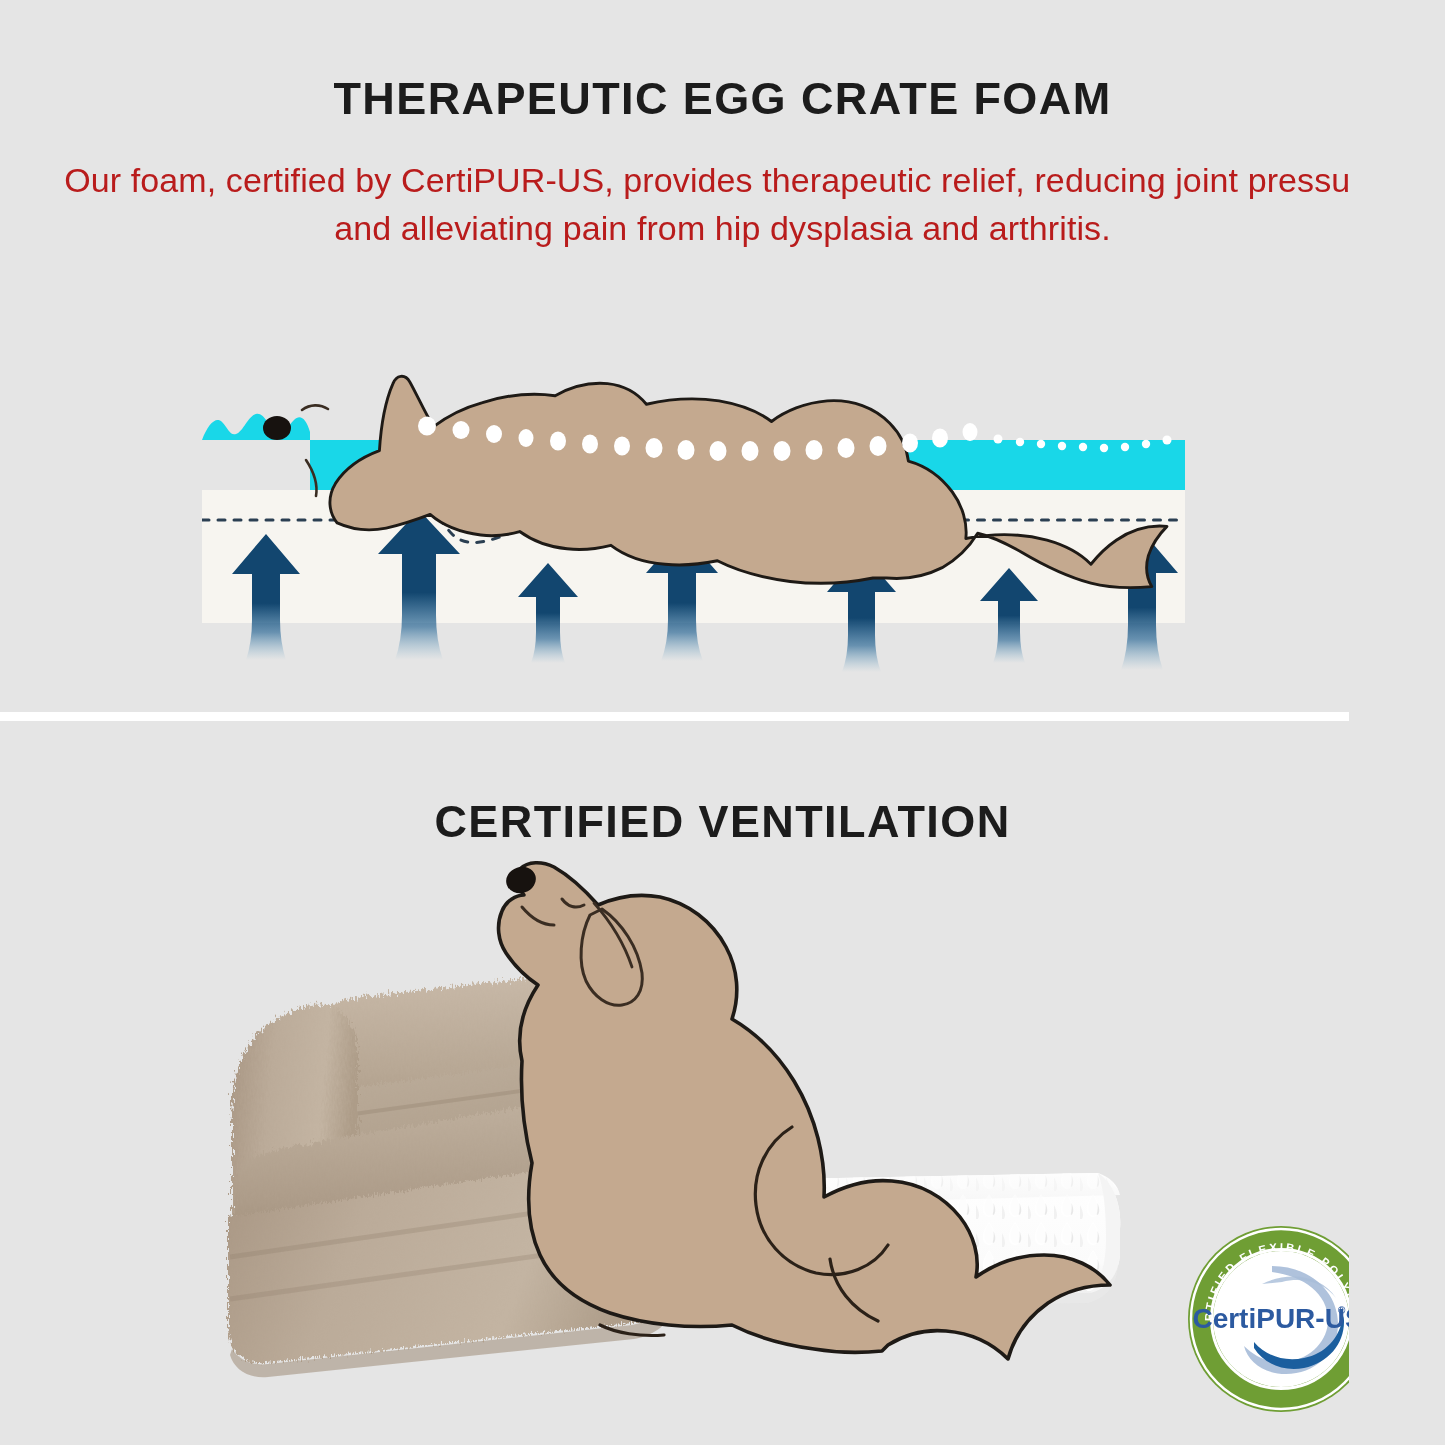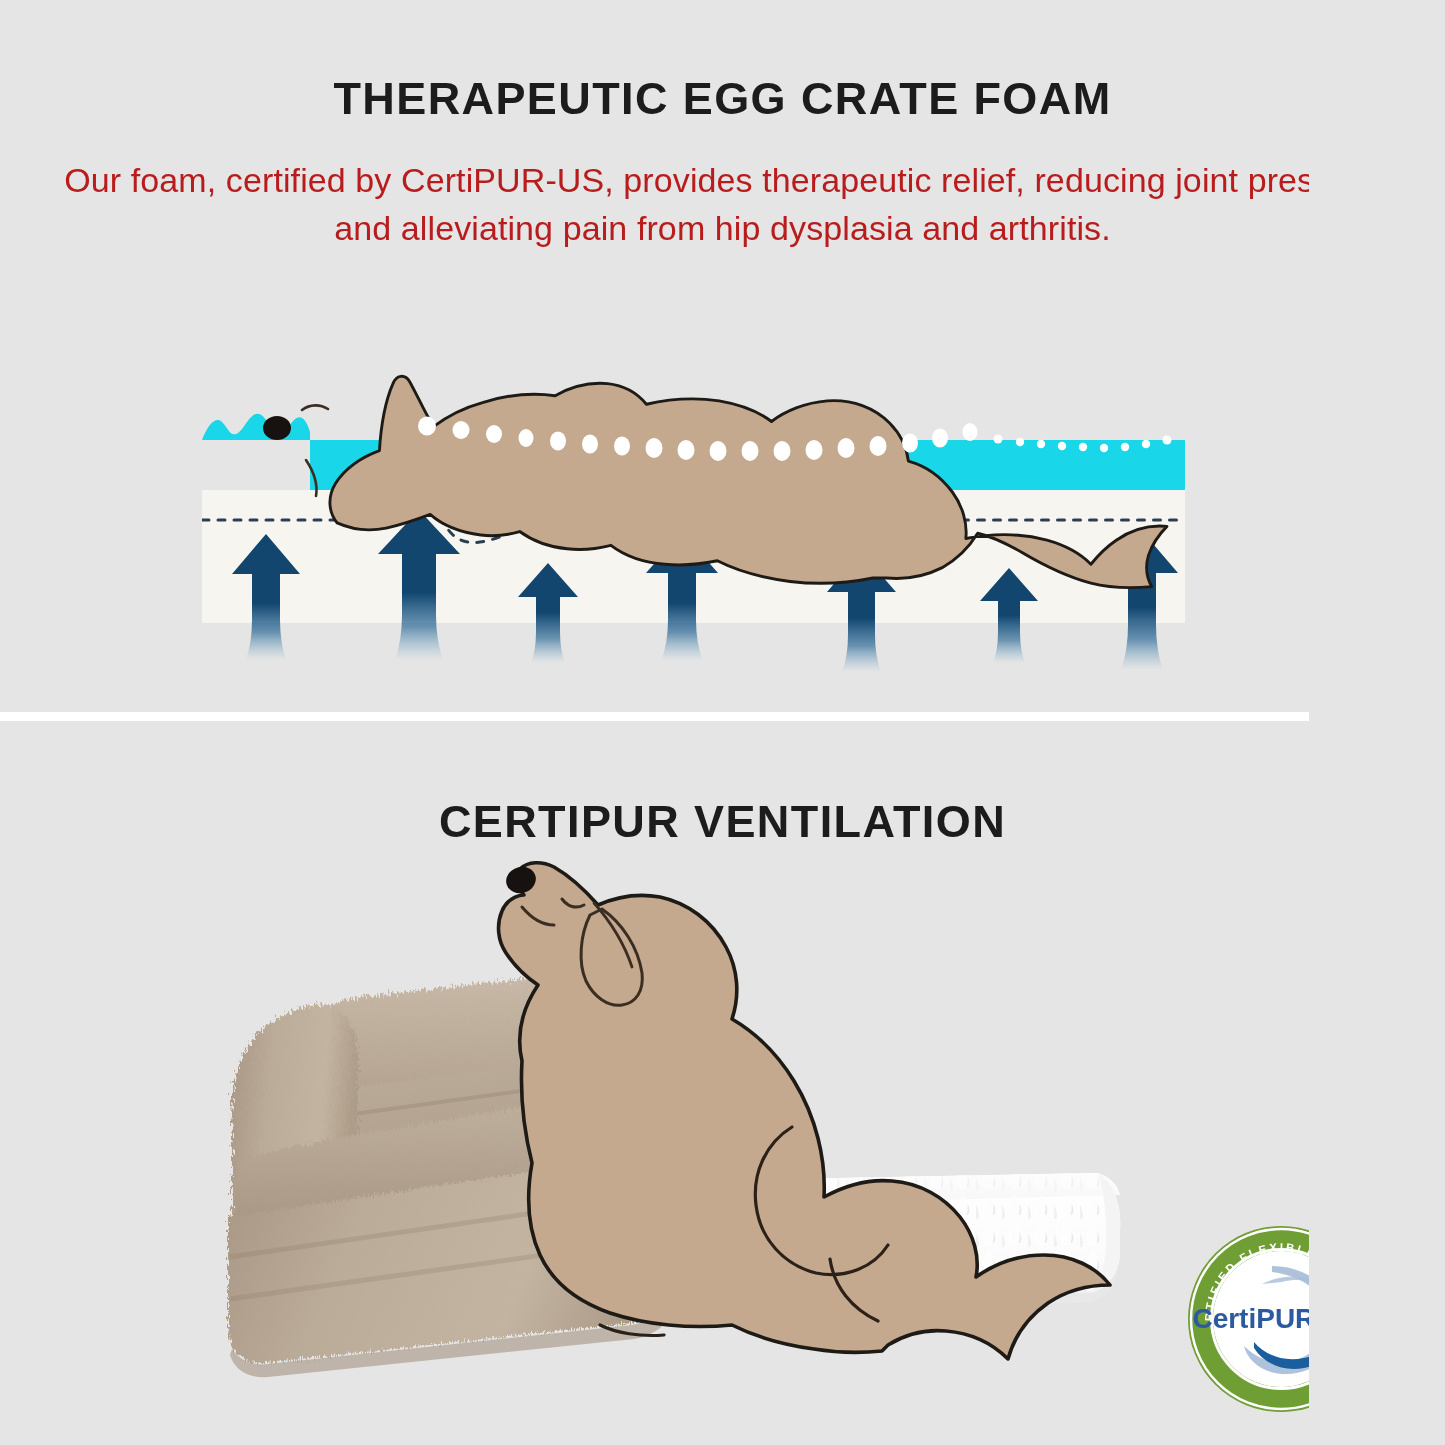--- a/index.html
+++ b/index.html
@@ -10,20 +10,21 @@
   }
   body {
     font-family: "Liberation Sans", sans-serif;
   }
   .canvas {
     position: relative;
     width: 1309px;
     height: 1445px;
     background: #e5e5e5;
     overflow: hidden;
+    padding-left: 40px;
   }
 
   
   .panel-top {
     position: absolute;
     left: 0; top: 0;
     width: 1445px; height: 712px;
     background: #e5e5e5;
   }
   .panel-divider {
@@ -268,21 +269,21 @@
         </g>
       </svg>
     </div>
   </div>
 
   <div class="panel-divider"></div>
 
   <div class="panel-bottom">
   </div>
 
-  <div class="headline headline-2">CERTIPUR VENTILATION</div>
+  <div class="headline headline-2">CERTIFIED VENTILATION</div>
 
   <div class="scene-bottom">
     <svg width="1130" height="530" viewBox="0 0 1130 530" xmlns="http://www.w3.org/2000/svg">
       <defs>
 
         <linearGradient id="plushSide" x1="0" y1="0" x2="1" y2="0.2">
           <stop offset="0%" stop-color="#a89683"></stop>
           <stop offset="35%" stop-color="#bbab99"></stop>
           <stop offset="75%" stop-color="#c3b4a2"></stop>
           <stop offset="100%" stop-color="#ad9c88"></stop>

